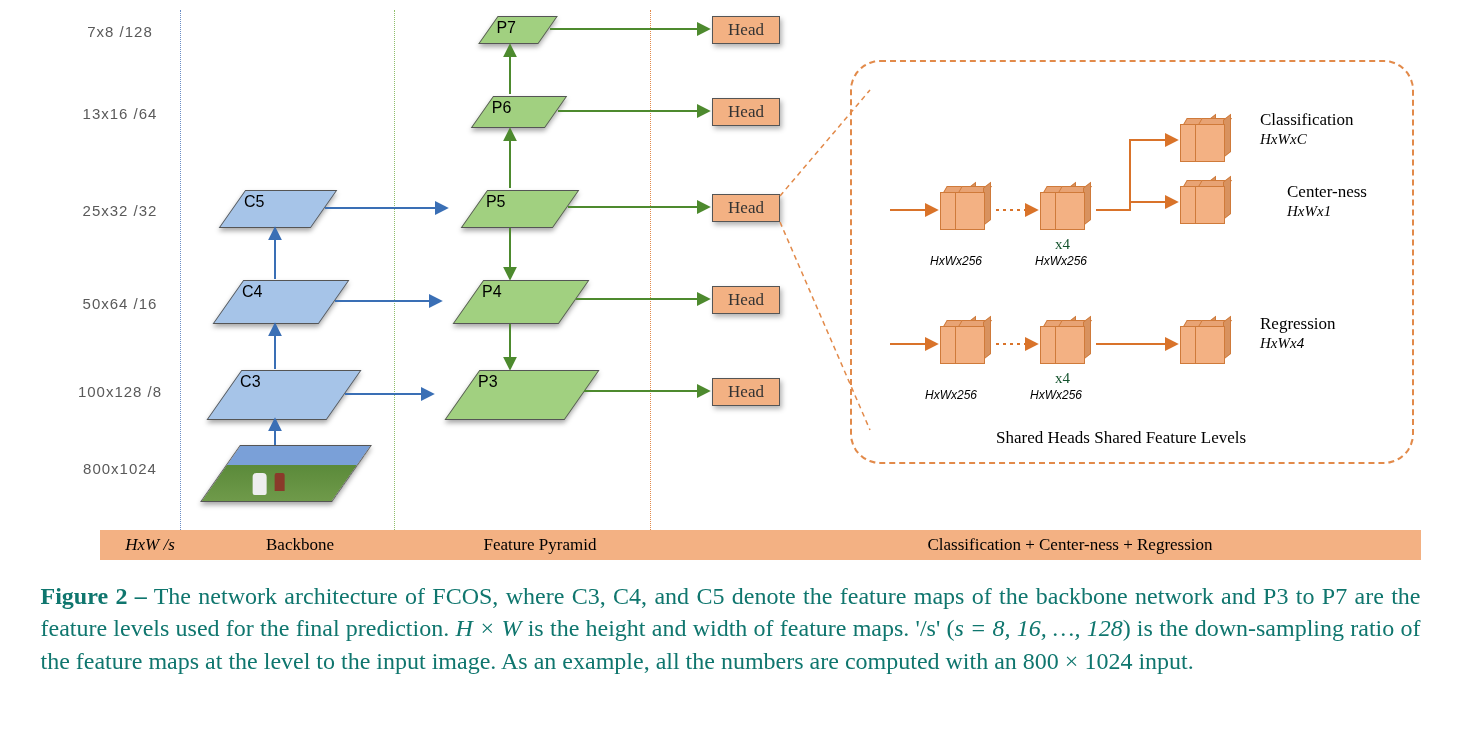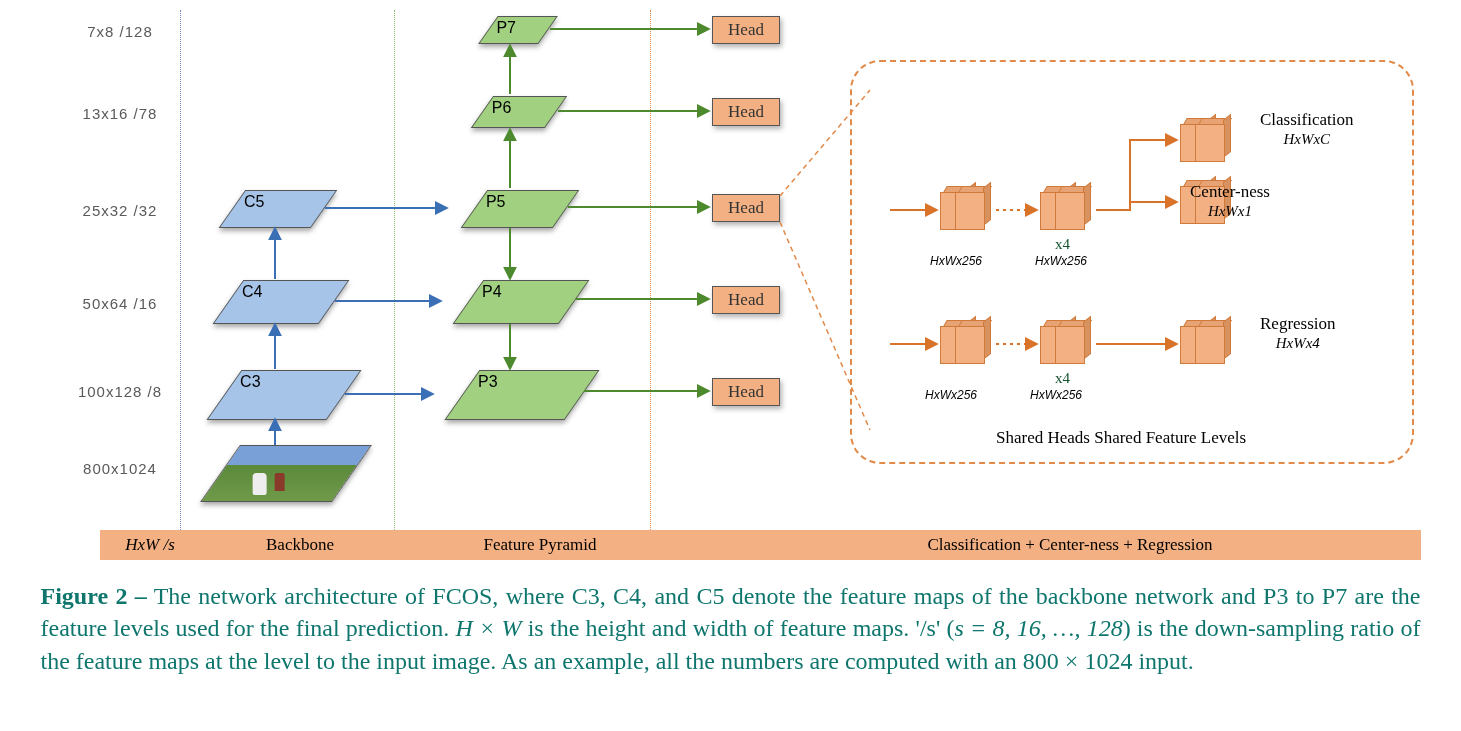--- a/index.html
+++ b/index.html
@@ -138,21 +138,21 @@
     position: absolute;
     font-family: Georgia, serif;
     font-size: 17px;
     color: #000;
   }
   .detail-label {
     position: absolute;
     font-family: Georgia, serif;
     font-size: 17px;
     color: #000;
-    text-align: center;
+    text-align: left;
     line-height: 1.2;
   }
   .detail-label small {
     font-style: italic;
     font-size: 15px;
     display: block;
   }
   .tensor-label {
     position: absolute;
     font-family: Liberation Sans, sans-serif;
@@ -211,21 +211,21 @@
 </head>
 <body>
 
 <div class="diagram">
 
   <div class="vline blue" style="left:180px"></div>
   <div class="vline green" style="left:394px"></div>
   <div class="vline orange" style="left:650px"></div>
 
   <div class="scale-label" style="top:23px;left:60px">7x8  /128</div>
-  <div class="scale-label" style="top:105px;left:60px">13x16  /78</div>
+  <div class="scale-label" style="top:105px;left:60px">13x16  /64</div>
   <div class="scale-label" style="top:202px;left:60px">25x32  /32</div>
   <div class="scale-label" style="top:295px;left:60px">50x64  /16</div>
   <div class="scale-label" style="top:383px;left:60px">100x128  /8</div>
   <div class="scale-label" style="top:460px;left:60px">800x1024</div>
 
   <div class="input-img" style="left:220px;top:445px;width:130px;height:55px"></div>
 
   <div class="pblock backbone" style="left:232px;top:190px;width:90px;height:36px">
       <span class="inner">C5</span>
     </div>
@@ -338,21 +338,21 @@
 
   <div class="tensor-label" style="left:930px;top:254px">HxWx256</div>
   <div class="tensor-label" style="left:1035px;top:254px">HxWx256</div>
   <div class="tensor-label" style="left:925px;top:388px">HxWx256</div>
   <div class="tensor-label" style="left:1030px;top:388px">HxWx256</div>
 
   <div class="detail-label" style="left:1260px;top:110px">
     <span>Classification</span>
     <small>HxWxC</small>
   </div>
-  <div class="detail-label" style="left:1190px;top:182px">
+  <div class="detail-label" style="left:1287px;top:182px">
     <span>Center-ness</span>
     <small>HxWx1</small>
   </div>
   <div class="detail-label" style="left:1260px;top:314px">
     <span>Regression</span>
     <small>HxWx4</small>
   </div>
 
   <div class="detail-caption" style="left:996px;top:428px">Shared Heads Shared Feature Levels</div>
 

